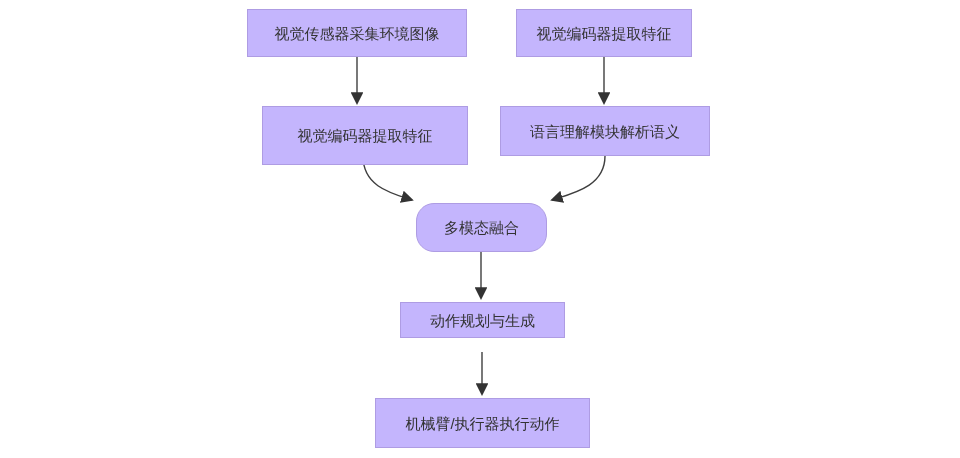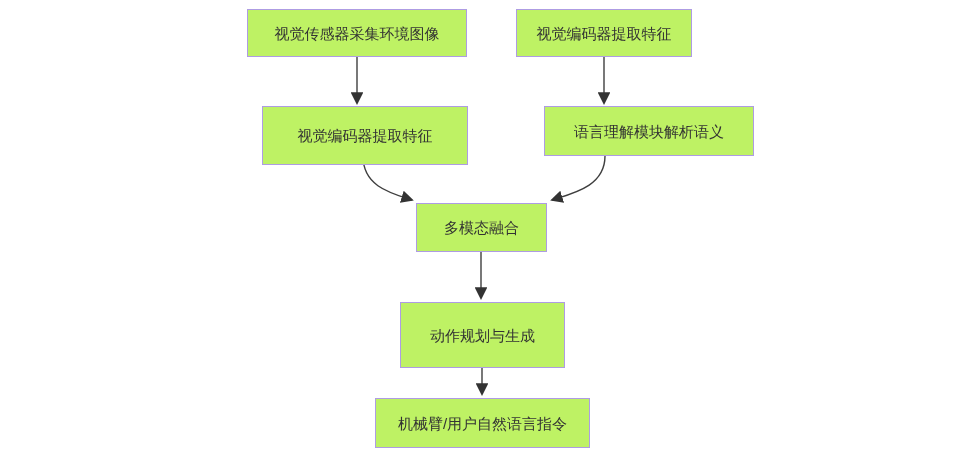--- a/index.html
+++ b/index.html
@@ -19,37 +19,37 @@
     position: absolute;
     left: 0;
     top: 0;
     width: 960px;
     height: 458px;
     pointer-events: none;
   }
   .node {
     position: absolute;
     box-sizing: border-box;
-    background: #bef264;
+    background: #c4b5fd;
     border: 1px solid #AE9CE3;
     color: #333333;
     font-size: 15px;
     line-height: 1;
     display: flex;
     align-items: center;
     justify-content: center;
     text-align: center;
     white-space: nowrap;
   }
   .node-a { left: 247px; top:   9px; width: 220px; height: 48px; }
   .node-b { left: 516px; top:   9px; width: 176px; height: 48px; }
   .node-c { left: 262px; top: 106px; width: 206px; height: 59px; }
-  .node-d { left: 500px; top: 106px; width: 210px; height: 50px; margin-left: 44px; }
-  .node-e { left: 416px; top: 203px; width: 131px; height: 49px; }
-  .node-f { left: 400px; top: 302px; width: 165px; height: 66px; }
+  .node-d { left: 500px; top: 106px; width: 210px; height: 50px; }
+  .node-e { left: 416px; top: 203px; width: 131px; height: 49px; border-radius: 18px; }
+  .node-f { left: 400px; top: 302px; width: 165px; height: 36px; }
   .node-g { left: 375px; top: 398px; width: 215px; height: 50px; }
   .edge {
     fill: none;
     stroke: #3f3f3f;
     stroke-width: 1.4;
   }
 </style>
 </head>
 <body>
 
@@ -87,16 +87,16 @@
 
   <div class="node node-e">
     <span>多模态融合</span>
   </div>
 
   <div class="node node-f">
     <span>动作规划与生成</span>
   </div>
 
   <div class="node node-g">
-    <span>机械臂/用户自然语言指令</span>
+    <span>机械臂/执行器执行动作</span>
   </div>
 
 </div>
 
 </body></html>

